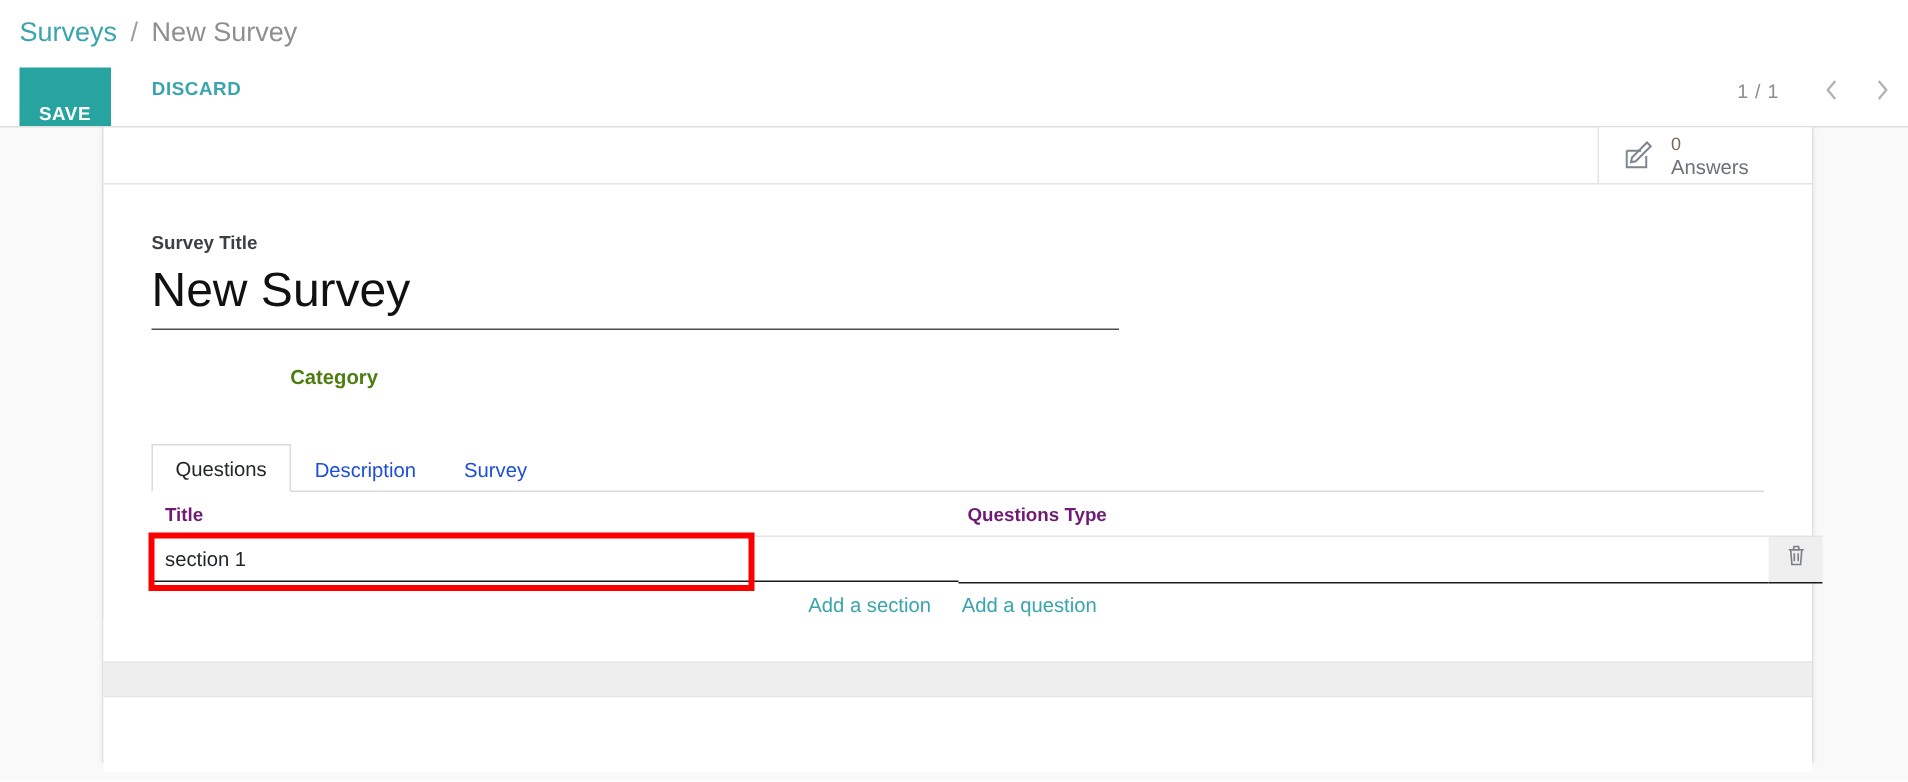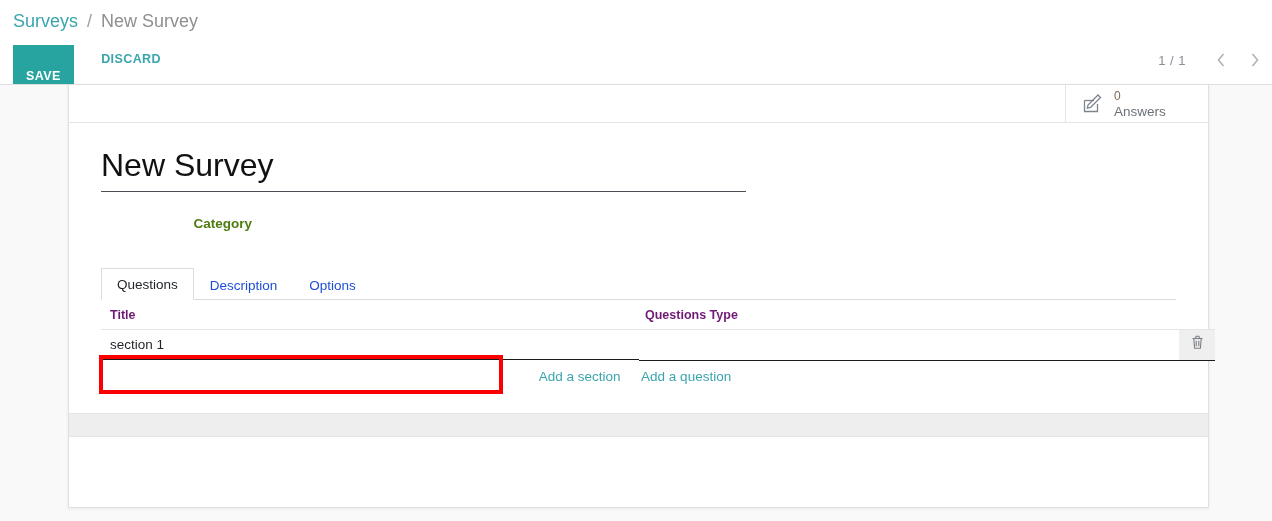--- a/index.html
+++ b/index.html
@@ -231,33 +231,34 @@
         </span>
         <span class="stat-text">
           <span class="stat-value">0</span>
           <span class="stat-label">Answers</span>
         </span>
       </div>
     </div>
 
     <div class="form-body">
 
+      <div class="field-title-label">Survey Title</div>
       <div class="title-input-wrap">
         <input class="title-input" type="text" value="New Survey" style="">
       </div>
 
       <div class="category-row">
         <div class="category-label">Category</div>
       </div>
 
       <div class="notebook">
         <div class="tabs">
           <div class="tab active">Questions</div>
           <div class="tab">Description</div>
-          <div class="tab">Options</div>
+          <div class="tab">Survey</div>
         </div>
 
         <table class="qtable">
           <thead>
             <tr>
               <th class="col-title">Title</th>
               <th class="col-type">Questions Type</th>
               <th class="col-trash"></th>
             </tr>
           </thead>

